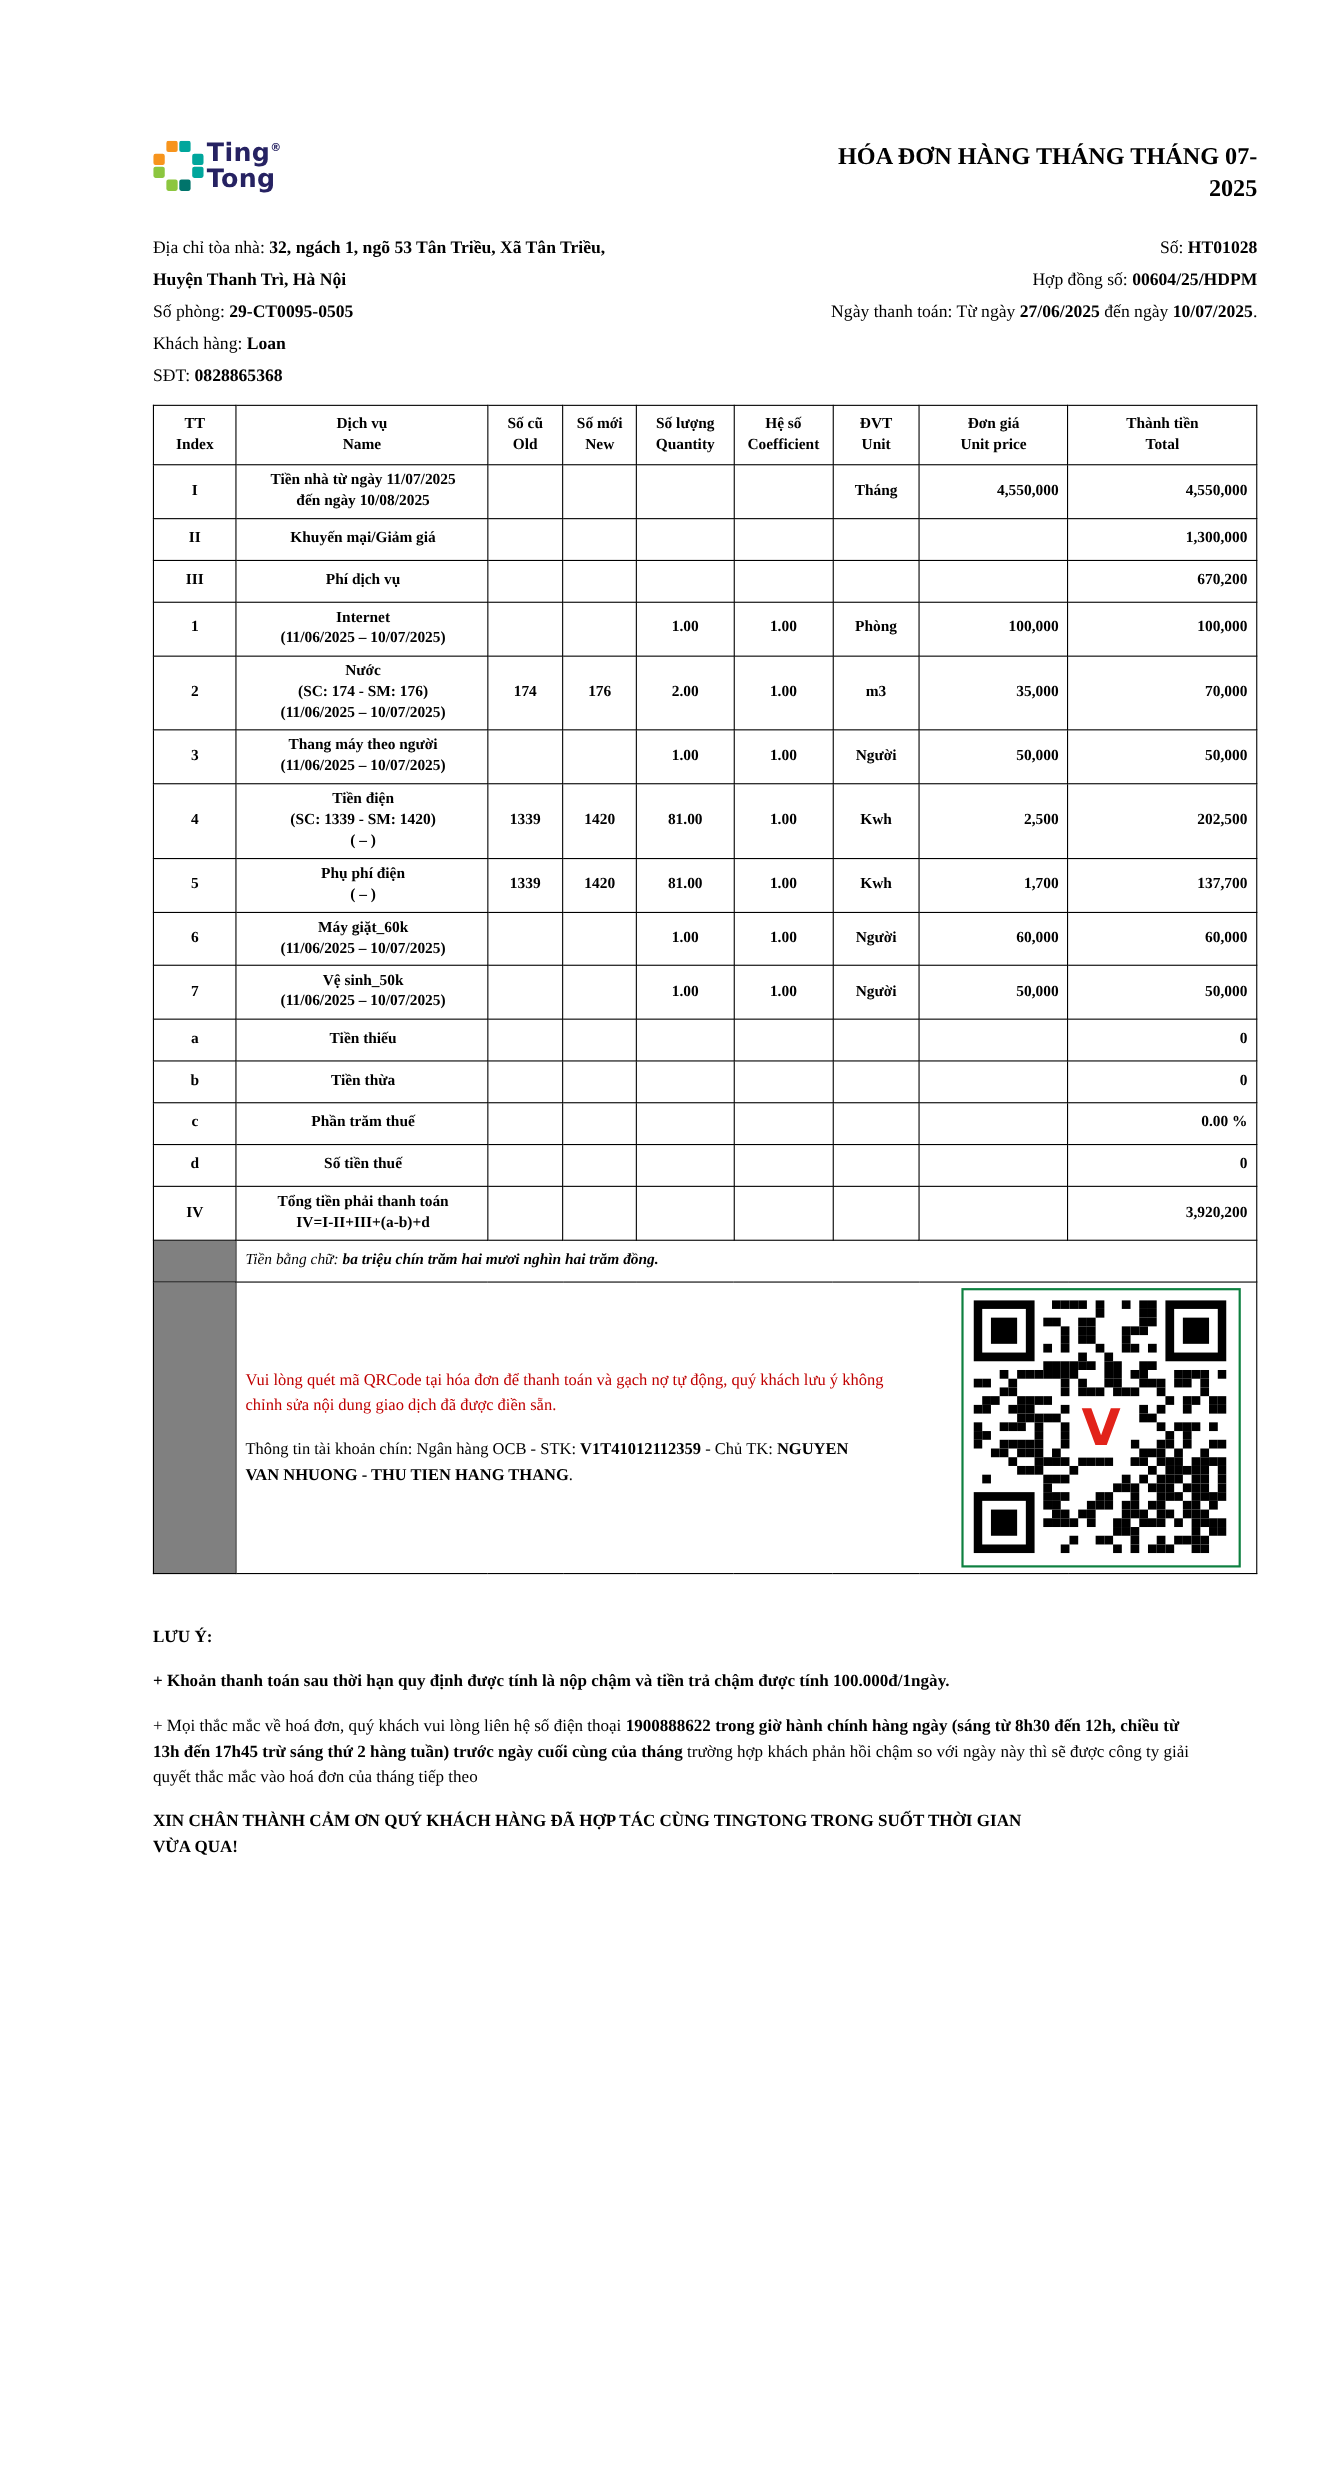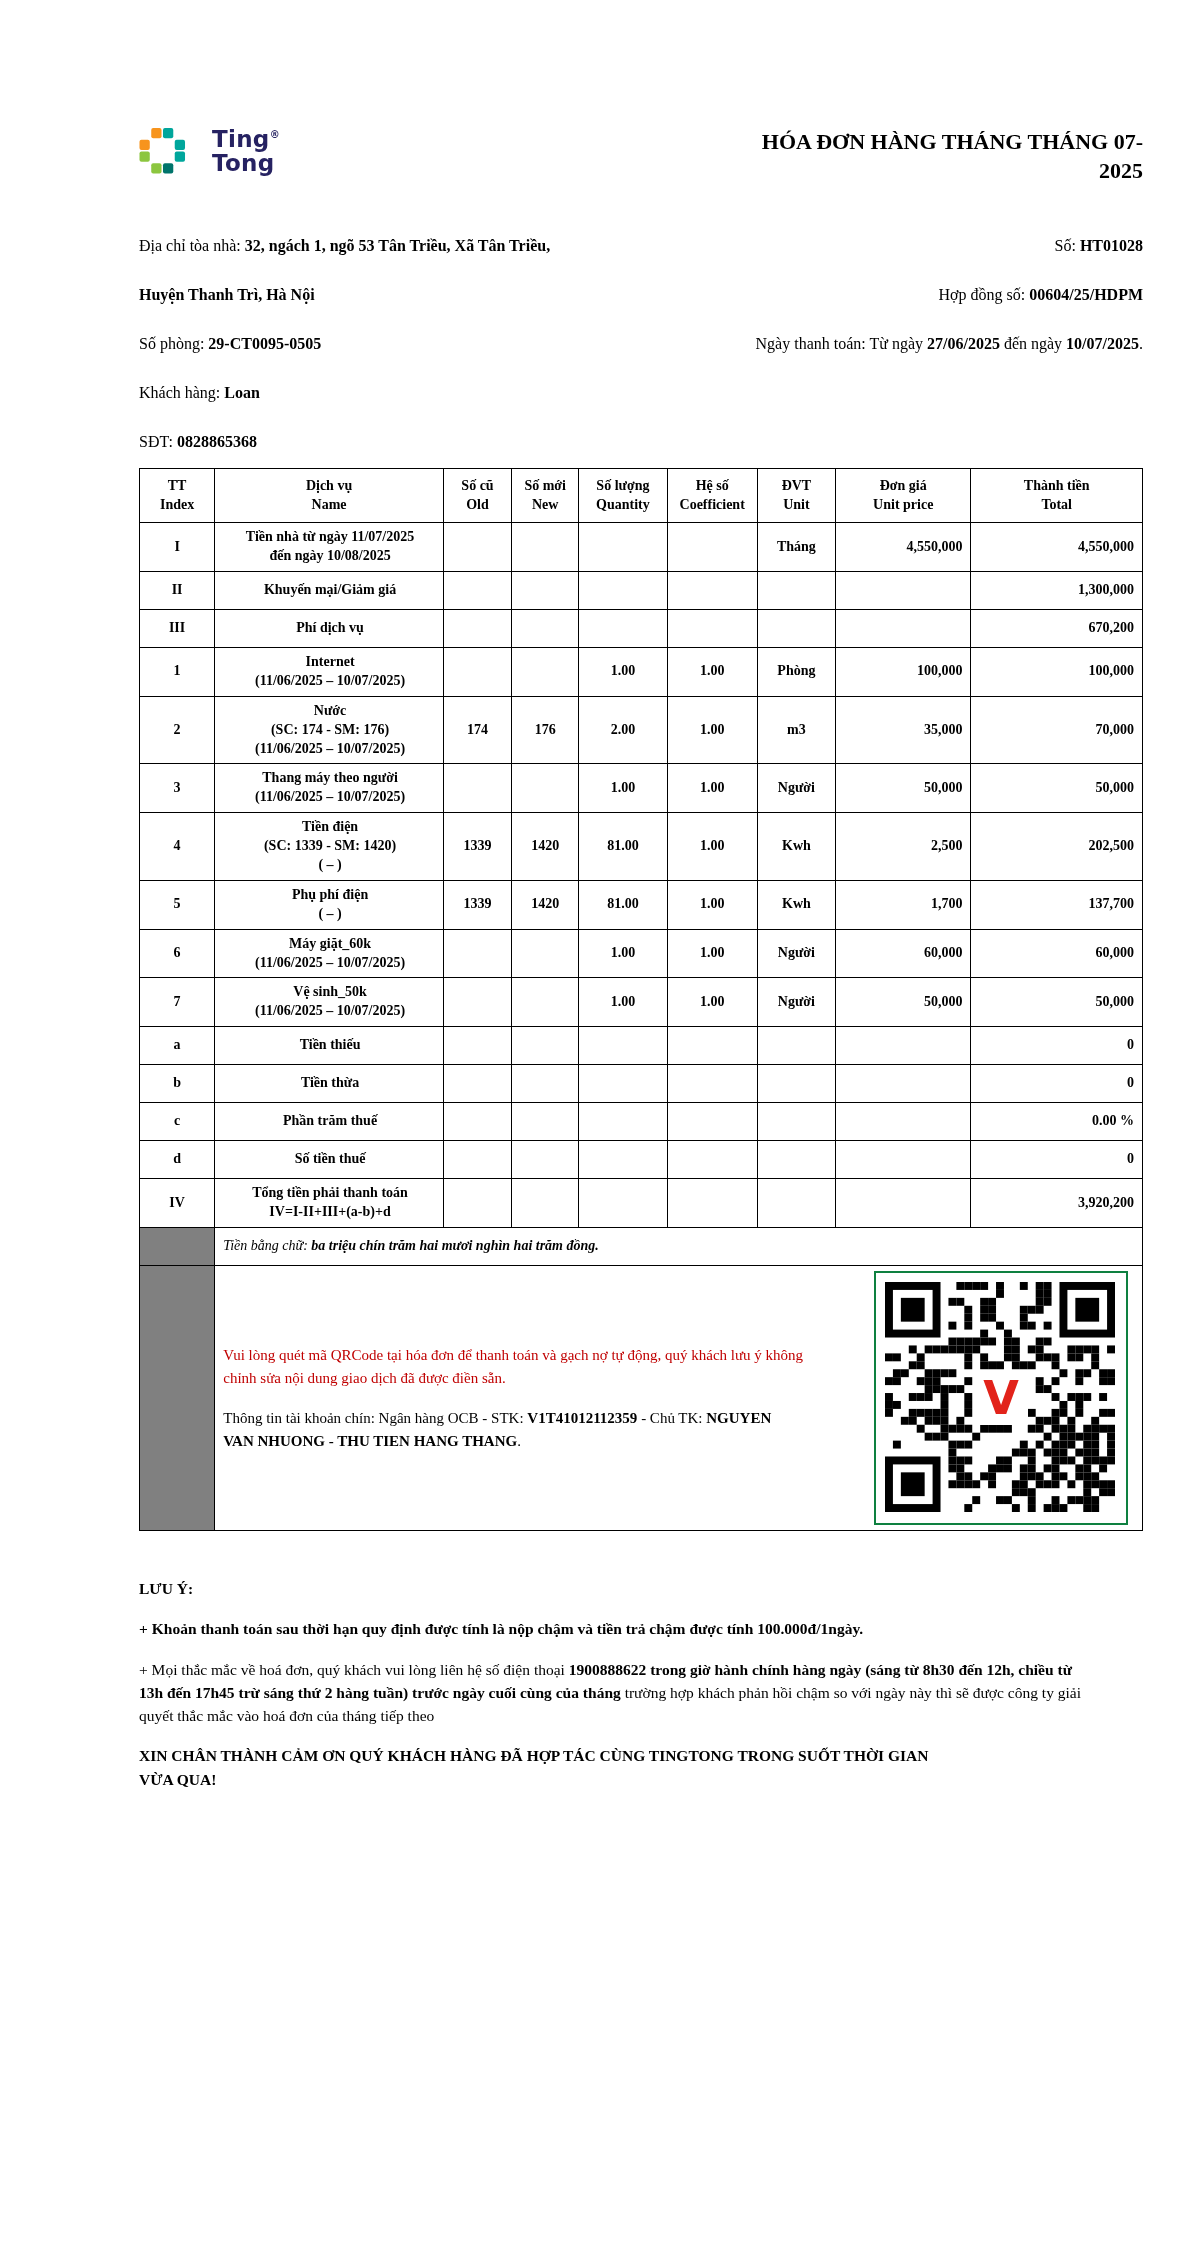--- a/index.html
+++ b/index.html
@@ -7,34 +7,34 @@
   body {
     width:1200px; height:2259px;
     font-family:"Liberation Serif", serif;
     color:#000;
     position:relative;
   }
   .page { padding:128px 57px 0 139px; }
 
   
   .header { display:flex; justify-content:space-between; align-items:flex-start; }
-  .brand { display:flex; gap:26px; align-items:center; }
+  .brand { display:flex; gap:2px; align-items:center; }
   .brand-text {
     font-family:"DejaVu Sans", sans-serif; font-weight:bold;
     color:#262262; font-size:23px; line-height:1.02; letter-spacing:0.3px;
   }
   .brand-text sup { font-size:10px; vertical-align:super; }
   .title {
     width:400px; font-size:22px; font-weight:bold;
     text-align:right; line-height:1.3;
   }
 
   
   .info { display:flex; justify-content:space-between; margin-top:26px; font-size:16px; }
-  .info-line { line-height:29px;margin-top:20px; }
+  .info-line { line-height:29px; }
   .info-right { text-align:right; }
 
   
   .inv-table {
     width:100%; border-collapse:collapse; margin-top:12px;
     font-size:14px; font-weight:bold; table-layout:fixed;
   }
   .inv-table th, .inv-table td {
     border:1px solid #000; padding:5px 8px;
     vertical-align:middle; line-height:1.35;

